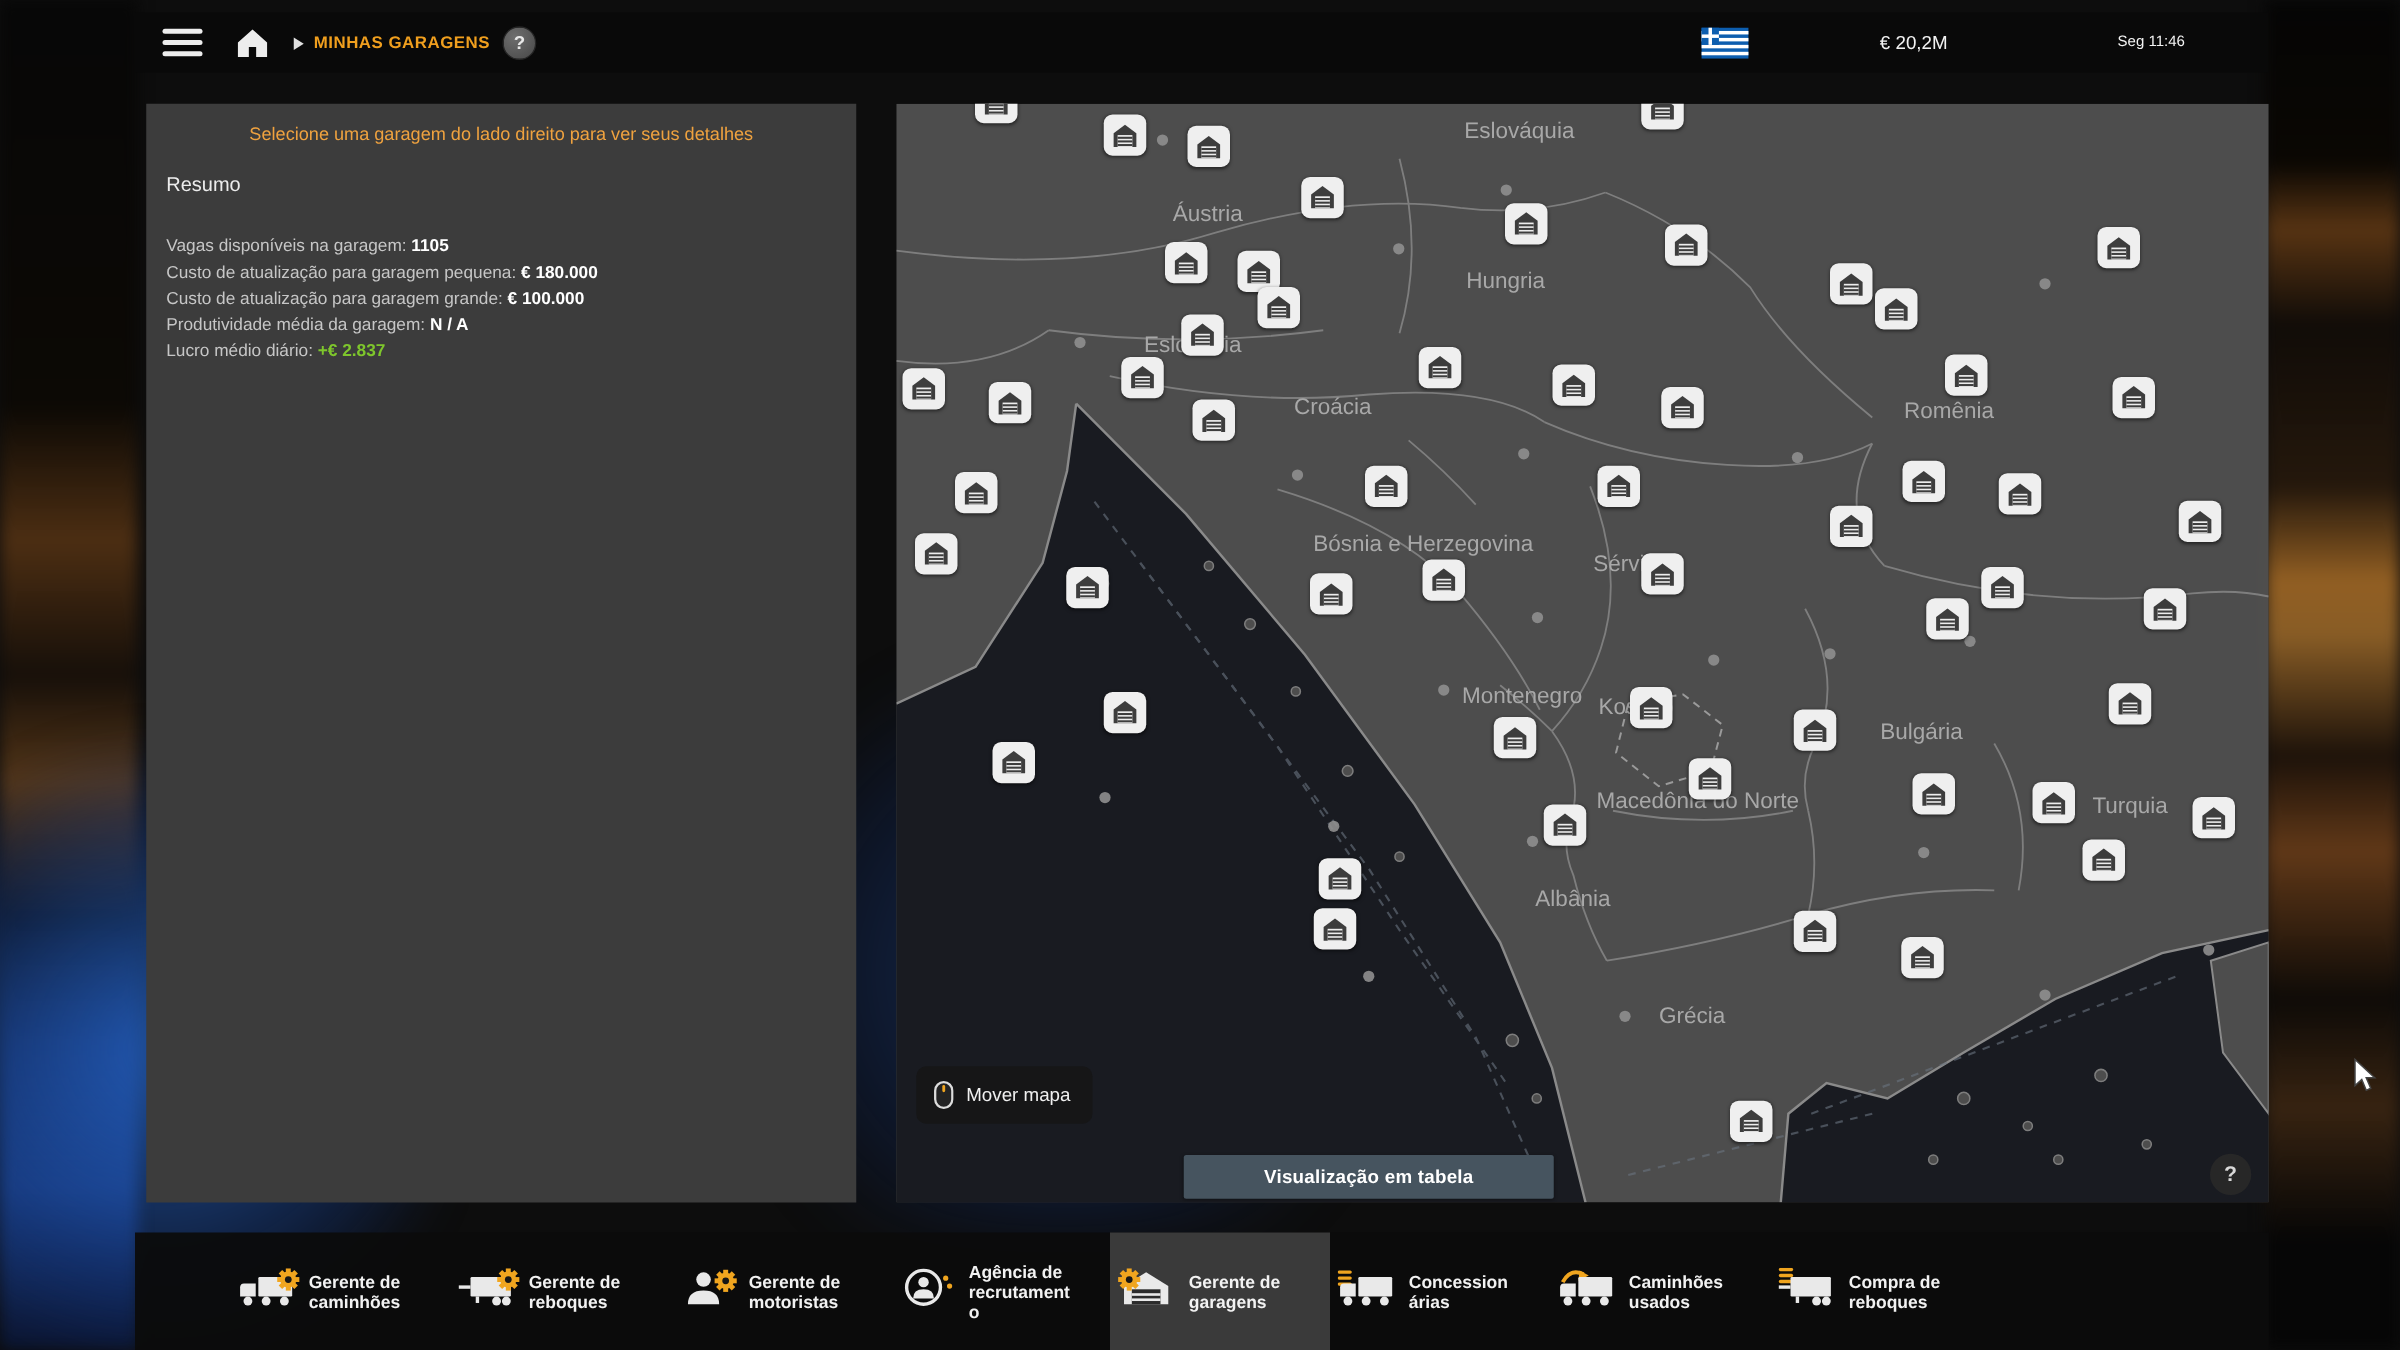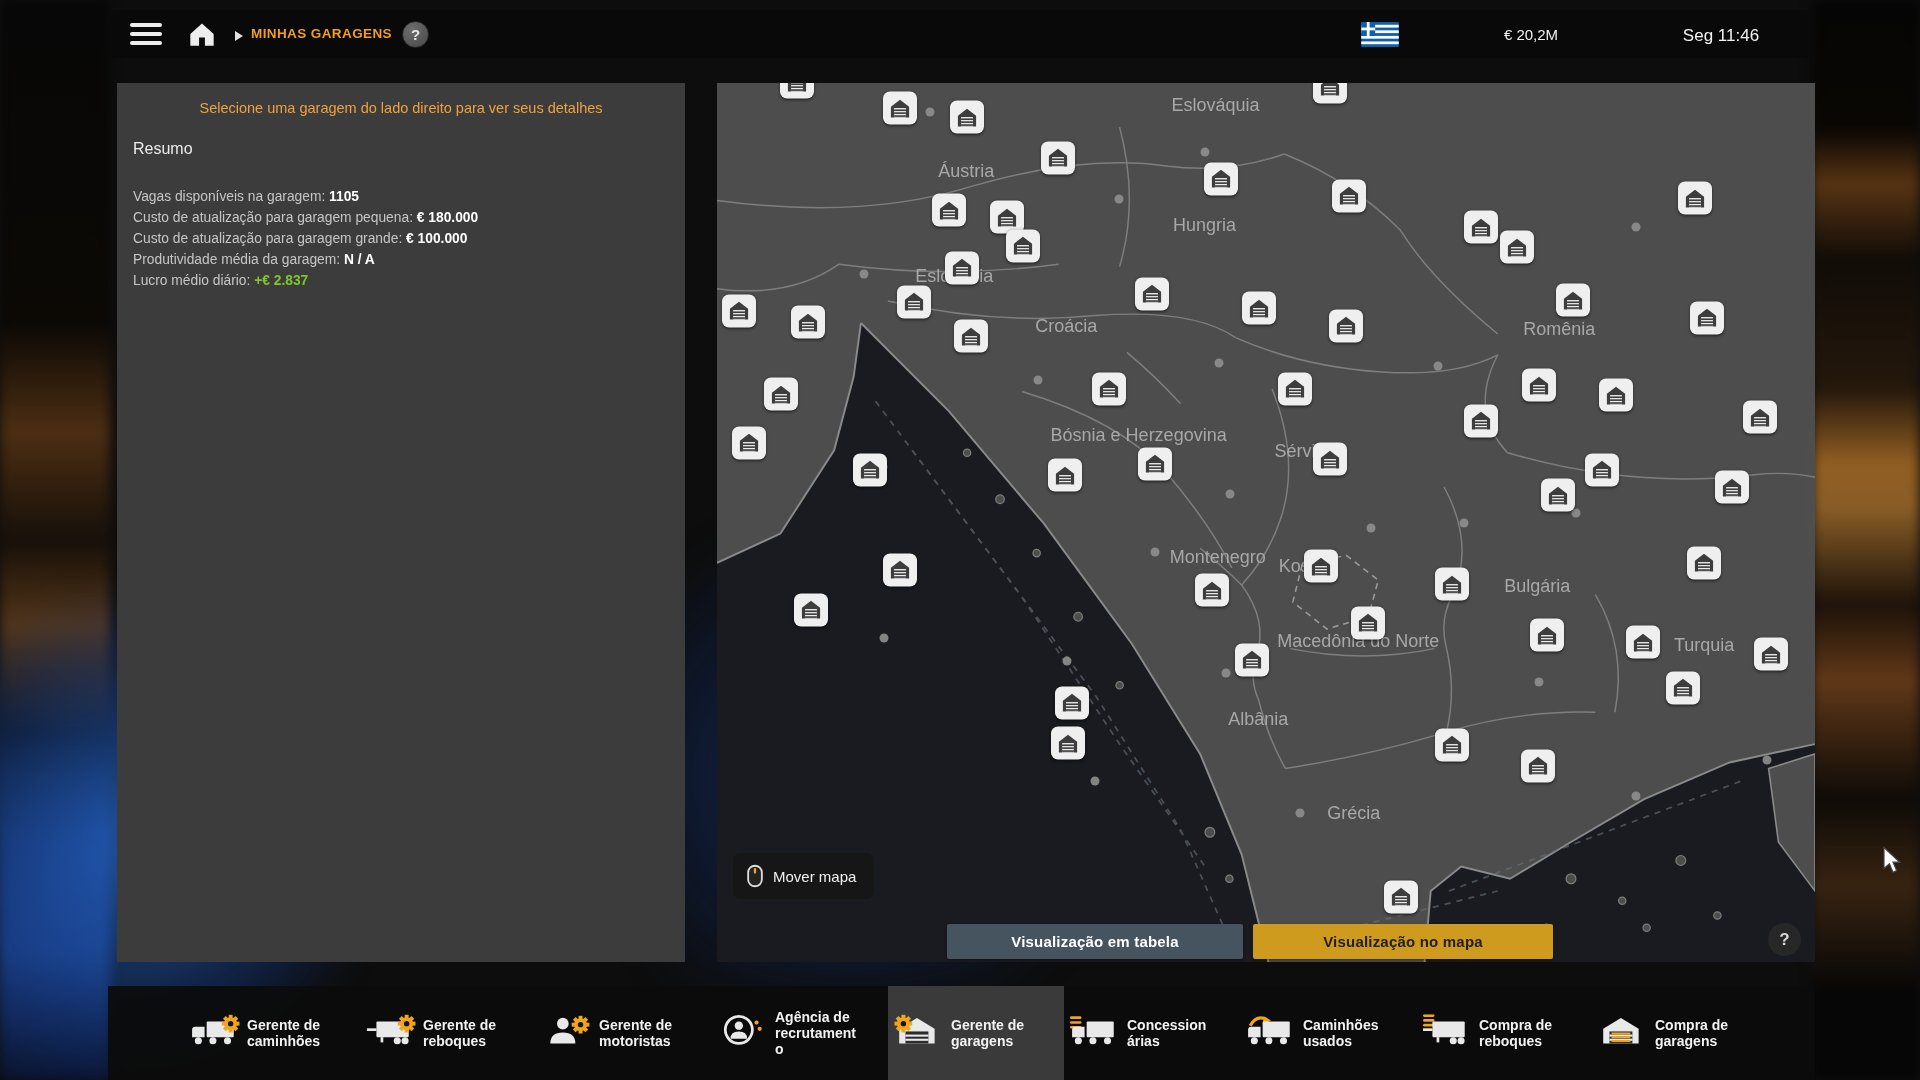--- a/index.html
+++ b/index.html
@@ -39,21 +39,21 @@
   .breadcrumb { position:absolute; left:143px; top:16px; font-size:13.5px; font-weight:bold;
     letter-spacing:.4px; color:#f09f1e; cursor:pointer; }
   .help-circle { position:absolute; left:294px; top:11px; width:27px; height:27px; border-radius:50%;
     background:radial-gradient(circle at 35% 30%, #6e6e6e, #474747); border:1px solid #262626;
     color:#e8e8e8; font-weight:bold; font-size:15px; display:flex; align-items:center;
     justify-content:center; cursor:pointer; }
   .flag-wrap { position:absolute; left:1252px; top:12px; width:40px; height:25px; }
   .hud-money { position:absolute; left:1343px; top:16px; width:160px; text-align:center;
     color:#f2f2f2; font-size:15px; }
   .hud-date  { position:absolute; left:1533px; top:16px; width:160px; text-align:center;
-    color:#f2f2f2; font-size:17px; }
+    color:#f2f2f2; font-size:12px; }
 
   
   #left-panel { position:absolute; left:9px; top:73px; width:568px; height:879px;
     background:#3c3c3c; }
   .panel-hint { position:absolute; top:17px; left:0; width:100%; text-align:center;
     color:#efa23f; font-size:14.5px; }
   .panel-title { position:absolute; top:57px; left:16px; color:#ececec; font-size:16px; }
   #summary-rows { position:absolute; top:103px; left:16px; right:14px; }
   .stat-row { line-height:21px; font-size:13.8px; color:#c6c6c6; }
   .stat-value { color:#ffffff; font-weight:bold; }
@@ -661,21 +661,20 @@
 
     <div class="move-chip">
       <svg width="16" height="24" viewBox="0 0 14 20">
         <rect x="1" y="1" width="12" height="18" rx="6" fill="rgba(255,255,255,0.06)" stroke="#dcdcdc" stroke-width="1.6"></rect>
         <rect x="6" y="3" width="2" height="5" rx="1" fill="#f0a51f"></rect>
       </svg>
       <span>Mover mapa</span>
     </div>
 
     <button class="map-btn" id="btn-table">Visualização em tabela</button>
-    <button class="map-btn" id="btn-map">Visualização no mapa</button>
     <div class="map-help">?</div>
   </div>
 
   <div id="toolbar">
     <div id="toolbar-items">
         <div class="tb-item">
           <span class="tb-icon"><svg viewBox="0 0 48 36">
               <use href="#sym-truck-manager"></use>
             </svg></span>
           <span class="tb-label">Gerente de caminhões</span>
@@ -715,26 +714,20 @@
               <use href="#sym-used-trucks"></use>
             </svg></span>
           <span class="tb-label">Caminhões usados</span>
         </div>
         <div class="tb-item">
           <span class="tb-icon"><svg viewBox="0 0 48 36">
               <use href="#sym-trailer-purchase"></use>
             </svg></span>
           <span class="tb-label">Compra de reboques</span>
         </div>
-        <div class="tb-item">
-          <span class="tb-icon"><svg viewBox="0 0 48 36">
-              <use href="#sym-garage-purchase"></use>
-            </svg></span>
-          <span class="tb-label">Compra de garagens</span>
-        </div>
       </div>
   </div>
 
 </div>
 
 <div id="mouse-cursor">
   <svg width="22" height="30" viewBox="0 0 14 20">
     <path d="M1 1 L1 15 L4.6 11.8 L7 17.5 L9.4 16.4 L7 10.8 L11.5 10.8 Z" fill="#ffffff" stroke="#444444" stroke-width="0.8"></path>
   </svg>
 </div>

